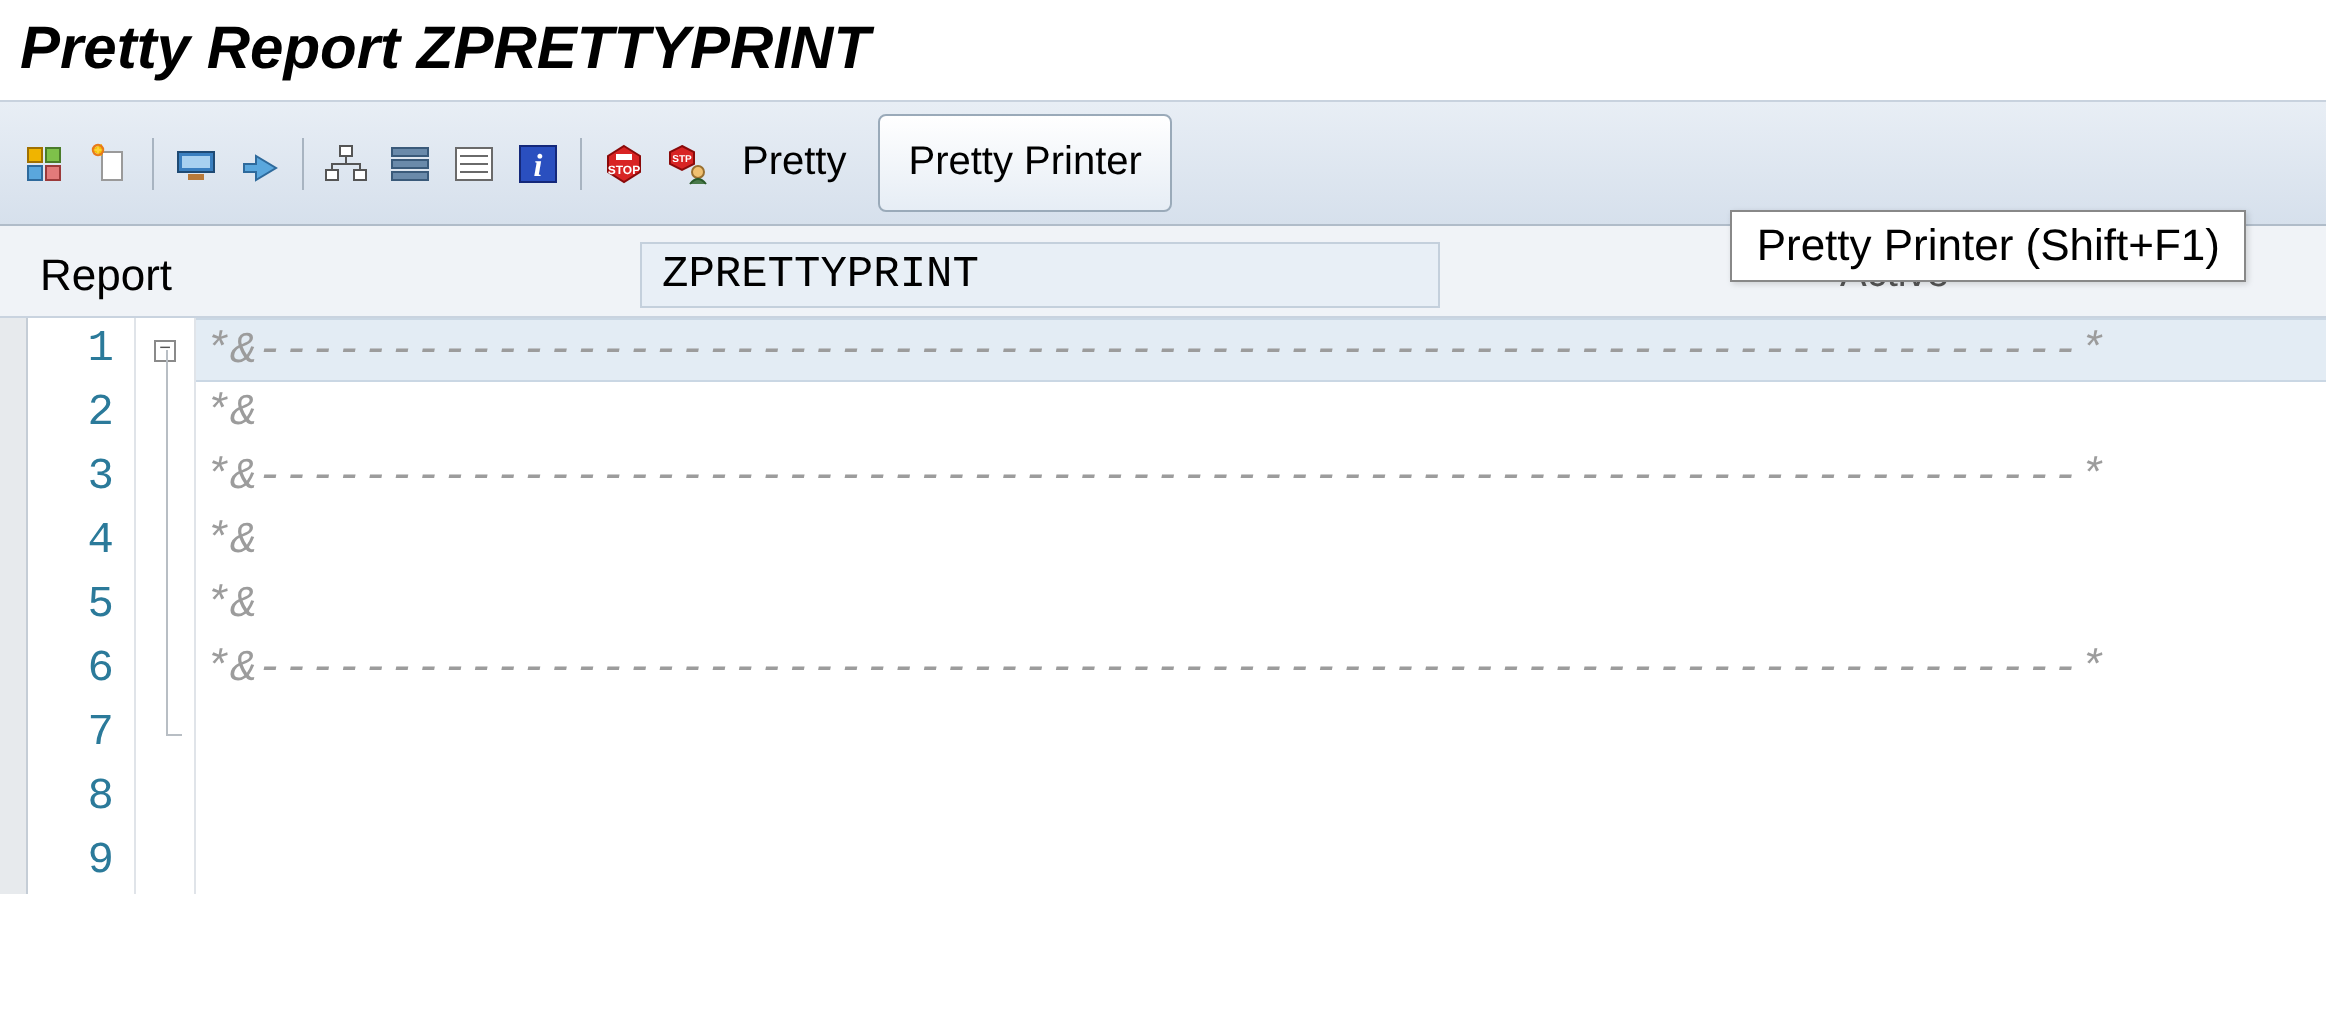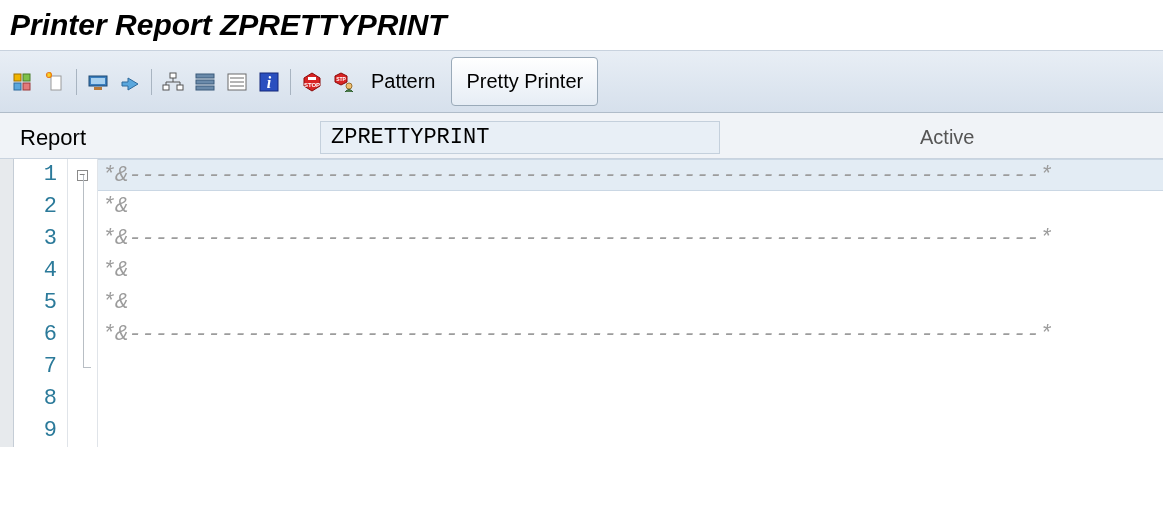--- a/index.html
+++ b/index.html
@@ -182,21 +182,21 @@
     }
     .hl { background: #e3ecf4; border: 1px solid #cad7e4; border-left: none; border-right: none; }
     .comment { color: #9c9c9c; font-style: italic; }
     .keyword { color: #1e56d6; }
     .ident { color: #222; }
     .punct { color: #b36a00; }
   </style>
 </head>
 <body>
 
-<div class="title-bar">Printer Report ZPRETTYPRINT</div>
+<div class="title-bar">Pretty Report ZPRETTYPRINT</div>
 
 <div class="toolbar">
   <div class="tb-icon">
     <svg width="24" height="24" viewBox="0 0 24 24">
         <rect x="3" y="4" width="7" height="7" fill="#f0b400" stroke="#a07000"></rect>
         <rect x="12" y="4" width="7" height="7" fill="#7ec14a" stroke="#4a7c2a"></rect>
         <rect x="3" y="13" width="7" height="7" fill="#5aa7dd" stroke="#2e6a9c"></rect>
         <rect x="12" y="13" width="7" height="7" fill="#e27a7a" stroke="#9c3a3a"></rect>
       </svg>
   </div>
@@ -260,28 +260,29 @@
       </svg>
   </div>
   <div class="tb-icon">
     <svg width="24" height="24" viewBox="0 0 24 24">
         <polygon points="9,3 15,6 15,12 9,15 3,12 3,6" fill="#d82424" stroke="#8a0a0a"></polygon>
         <text x="9" y="11" font-size="5" text-anchor="middle" fill="#fff" font-weight="bold">STP</text>
         <circle cx="17" cy="16" r="3" fill="#f0c070" stroke="#9a7030"></circle>
         <path d="M13 22 Q17 17 21 22" fill="#4a7a4a" stroke="#2a5a2a"></path>
       </svg>
   </div>
-  <div class="tb-text">Pattern</div>
+  <div class="tb-text">Pretty</div>
   <button class="tb-button">Pretty Printer</button>
 </div>
 
 <div class="info-bar">
   <div class="info-label">Report</div>
   <input class="info-input" type="text" value="ZPRETTYPRINT" style="">
   <div class="info-status">Active</div>
+  <div class="tooltip">Pretty Printer   (Shift+F1)</div>
 </div>
 
 <div class="editor-wrap">
   <div class="left-tab"></div>
   <div class="gutter">
     <div class="gutter-line">1</div>
     <div class="gutter-line">2</div>
     <div class="gutter-line">3</div>
     <div class="gutter-line">4</div>
     <div class="gutter-line">5</div>

